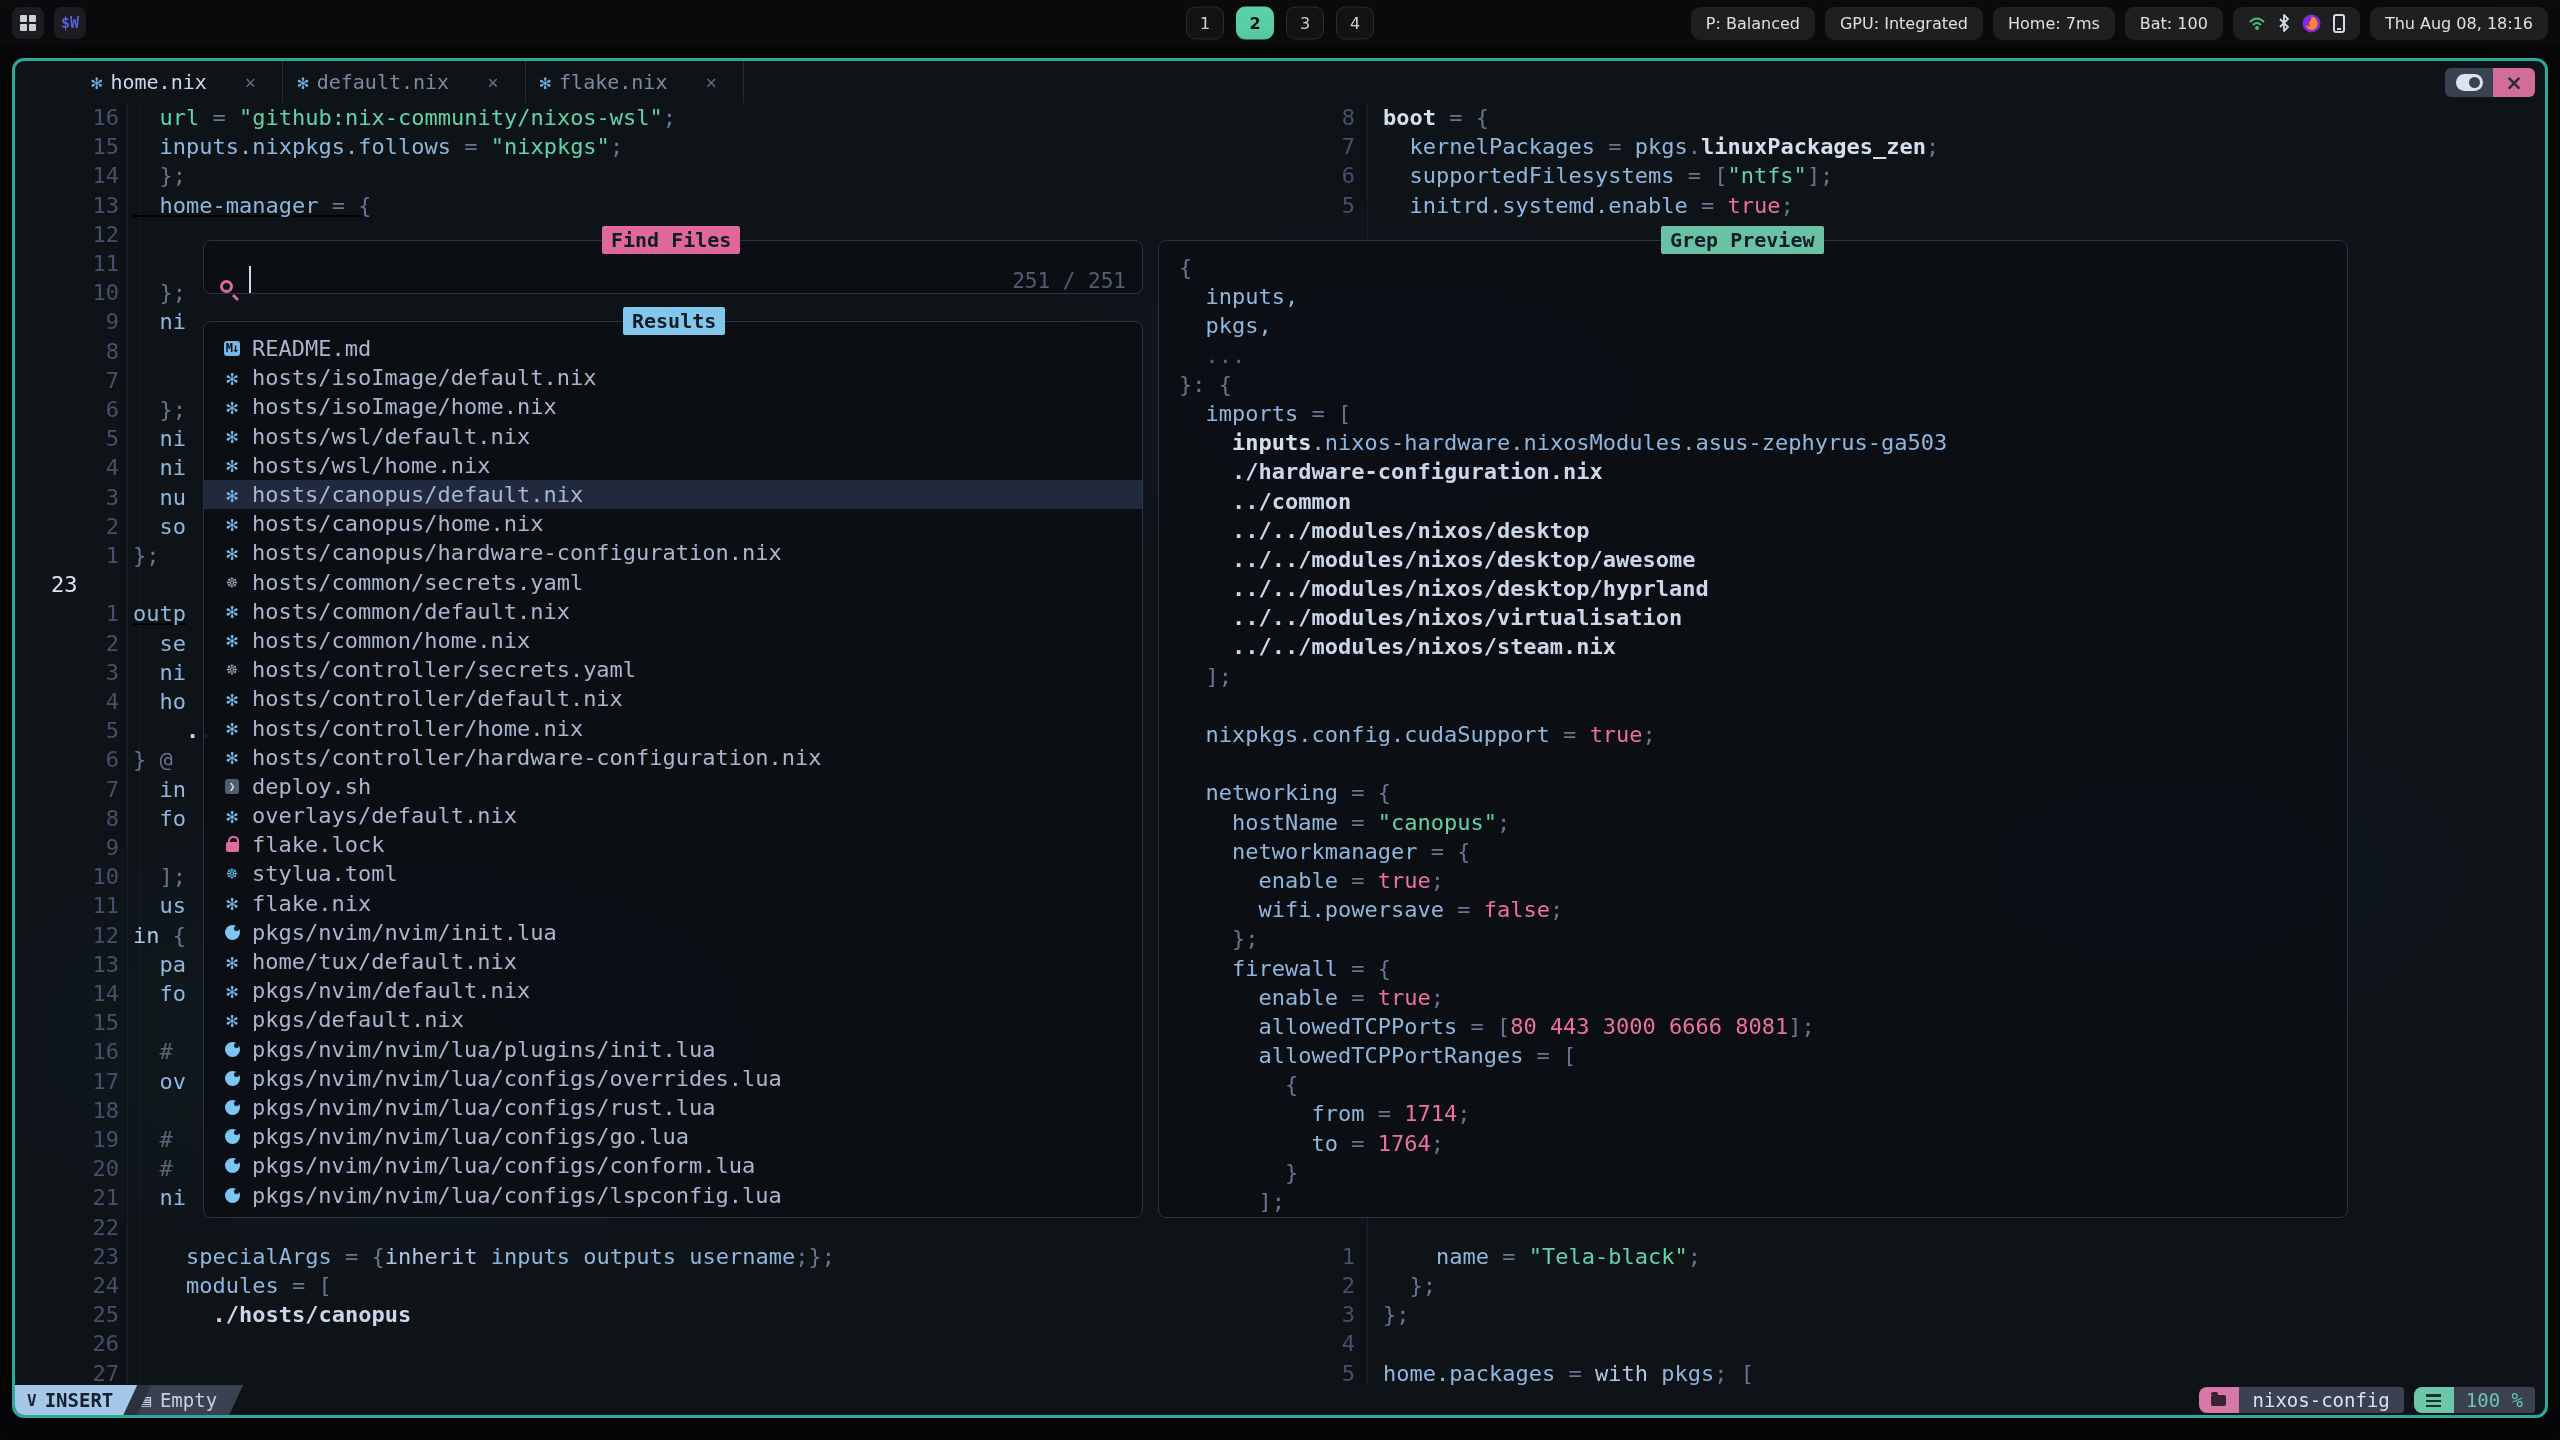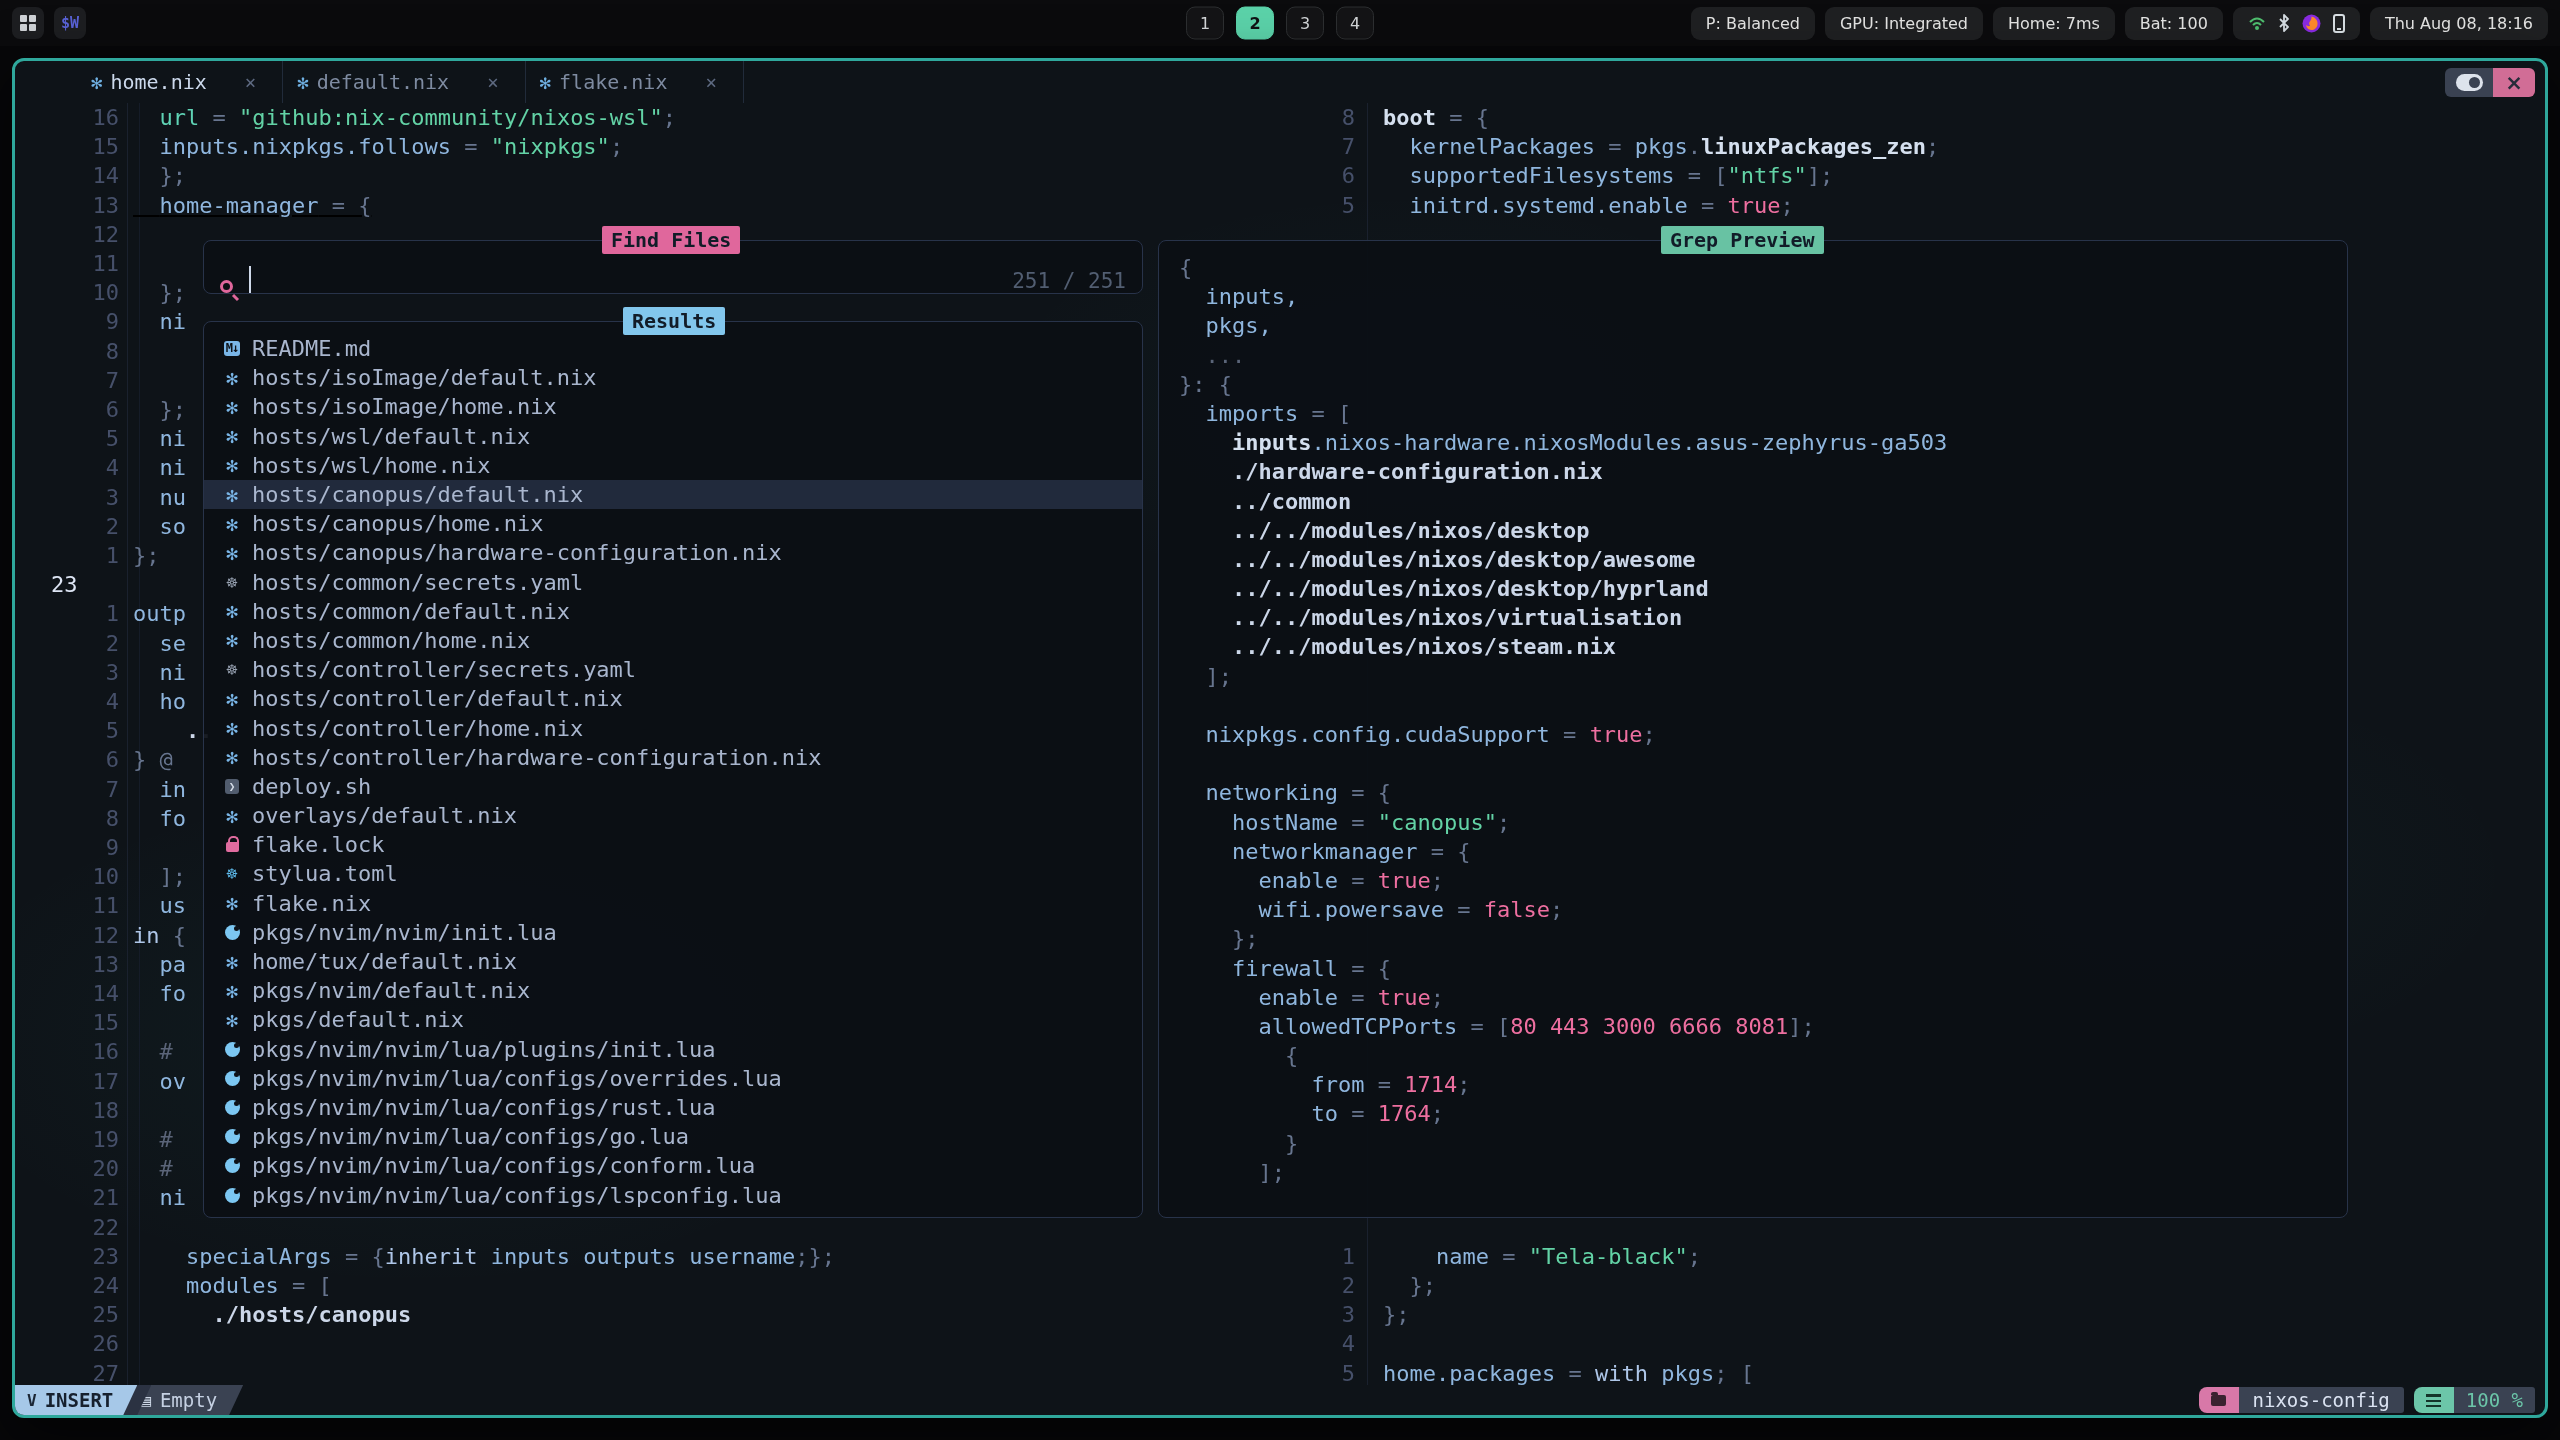--- a/index.html
+++ b/index.html
@@ -236,21 +236,21 @@
         <div class="eline" style="top: 204.4px;"><span class="gut">9</span><span class="code" style="left: 118px;"><span class="s-plain">  </span><span class="s-prop">ni</span></span></div>
         <div class="eline" style="top: 233.6px;"><span class="gut">8</span><span class="code" style="left: 118px;"></span></div>
         <div class="eline" style="top: 262.8px;"><span class="gut">7</span><span class="code" style="left: 118px;"></span></div>
         <div class="eline" style="top: 292px;"><span class="gut">6</span><span class="code" style="left: 118px;"><span class="s-op">  };</span></span></div>
         <div class="eline" style="top: 321.2px;"><span class="gut">5</span><span class="code" style="left: 118px;"><span class="s-plain">  </span><span class="s-prop">ni</span></span></div>
         <div class="eline" style="top: 350.4px;"><span class="gut">4</span><span class="code" style="left: 118px;"><span class="s-plain">  </span><span class="s-prop">ni</span></span></div>
         <div class="eline" style="top: 379.6px;"><span class="gut">3</span><span class="code" style="left: 118px;"><span class="s-plain">  </span><span class="s-prop">nu</span></span></div>
         <div class="eline" style="top: 408.8px;"><span class="gut">2</span><span class="code" style="left: 118px;"><span class="s-plain">  </span><span class="s-prop">so</span></span></div>
         <div class="eline" style="top: 438px;"><span class="gut">1</span><span class="code" style="left: 118px;"><span class="s-op">};</span></span></div>
         <div class="eline" style="top: 467.2px;"><span class="gut cur">23</span><span class="code" style="left: 118px;"></span></div>
-        <div class="eline" style="top: 496.4px;"><span class="gut">1</span><span class="code" style="left: 118px;"><span class="s-prop">outp</span></span></div>
+        <div class="eline" style="top: 496.4px;"><span class="gut">1</span><span class="code" style="left: 118px; text-decoration: underline;"><span class="s-prop">outp</span></span></div>
         <div class="eline" style="top: 525.6px;"><span class="gut">2</span><span class="code" style="left: 118px;"><span class="s-prop">  se</span></span></div>
         <div class="eline" style="top: 554.8px;"><span class="gut">3</span><span class="code" style="left: 118px;"><span class="s-prop">  ni</span></span></div>
         <div class="eline" style="top: 584px;"><span class="gut">4</span><span class="code" style="left: 118px;"><span class="s-prop">  ho</span></span></div>
         <div class="eline" style="top: 613.2px;"><span class="gut">5</span><span class="code" style="left: 118px;"><span class="s-white">    ..</span></span></div>
         <div class="eline" style="top: 642.4px;"><span class="gut">6</span><span class="code" style="left: 118px;"><span class="s-op">} @</span></span></div>
         <div class="eline" style="top: 671.6px;"><span class="gut">7</span><span class="code" style="left: 118px;"><span class="s-prop">  in</span></span></div>
         <div class="eline" style="top: 700.8px;"><span class="gut">8</span><span class="code" style="left: 118px;"><span class="s-prop">  fo</span></span></div>
         <div class="eline" style="top: 730px;"><span class="gut">9</span><span class="code" style="left: 118px;"></span></div>
         <div class="eline" style="top: 759.2px;"><span class="gut">10</span><span class="code" style="left: 118px;"><span class="s-op">  ];</span></span></div>
         <div class="eline" style="top: 788.4px;"><span class="gut">11</span><span class="code" style="left: 118px;"><span class="s-prop">  us</span></span></div>
@@ -464,20 +464,21 @@
           <div class="gline"></div>
           <div class="gline"><span class="s-prop">  networking</span><span class="s-op"> = {</span></div>
           <div class="gline"><span class="s-prop">    hostName</span><span class="s-op"> = </span><span class="s-str">"canopus"</span><span class="s-op">;</span></div>
           <div class="gline"><span class="s-prop">    networkmanager</span><span class="s-op"> = {</span></div>
           <div class="gline"><span class="s-prop">      enable</span><span class="s-op"> = </span><span class="s-bool">true</span><span class="s-op">;</span></div>
           <div class="gline"><span class="s-prop">      wifi.powersave</span><span class="s-op"> = </span><span class="s-bool">false</span><span class="s-op">;</span></div>
           <div class="gline"><span class="s-op">    };</span></div>
           <div class="gline"><span class="s-prop">    firewall</span><span class="s-op"> = {</span></div>
           <div class="gline"><span class="s-prop">      enable</span><span class="s-op"> = </span><span class="s-bool">true</span><span class="s-op">;</span></div>
           <div class="gline"><span class="s-prop">      allowedTCPPorts</span><span class="s-op"> = [</span><span class="s-num">80 443 3000 6666 8081</span><span class="s-op">];</span></div>
+          <div class="gline"><span class="s-prop">      allowedTCPPortRanges</span><span class="s-op"> = [</span></div>
           <div class="gline"><span class="s-op">        {</span></div>
           <div class="gline"><span class="s-prop">          from</span><span class="s-op"> = </span><span class="s-num">1714</span><span class="s-op">;</span></div>
           <div class="gline"><span class="s-prop">          to</span><span class="s-op"> = </span><span class="s-num">1764</span><span class="s-op">;</span></div>
           <div class="gline"><span class="s-op">        }</span></div>
           <div class="gline"><span class="s-op">      ];</span></div>
         </div>
     </div>
   </div>
 
   <div class="statusbar">

